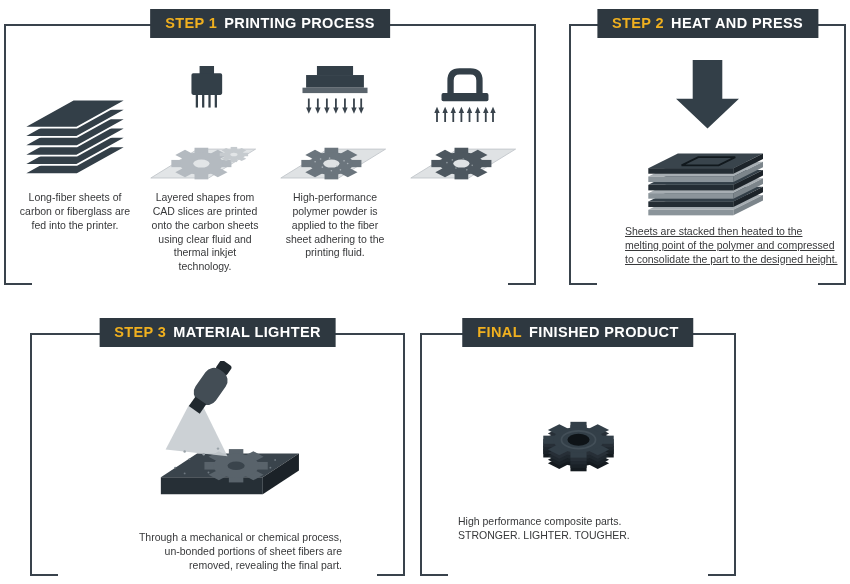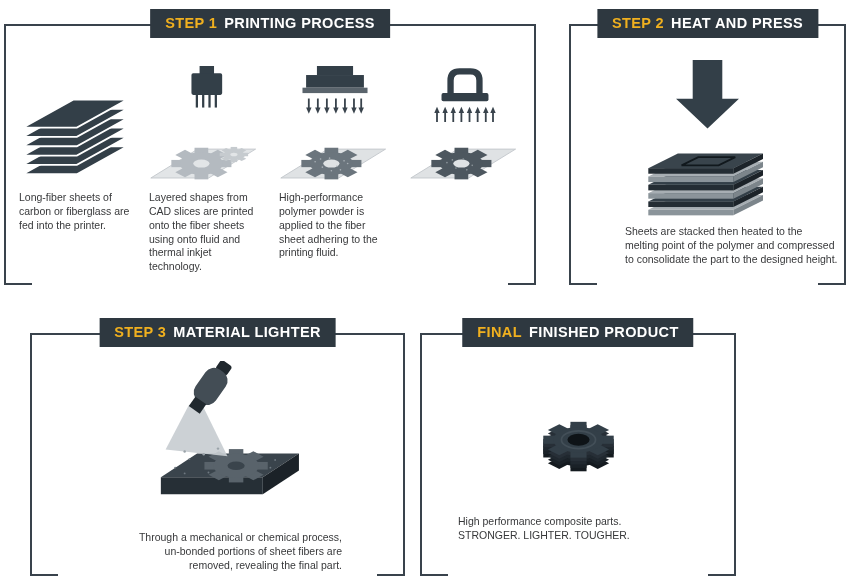--- a/index.html
+++ b/index.html
@@ -23,26 +23,26 @@
     background:#2e3840;color:#fff;padding:7px 15px;white-space:nowrap;
     font-weight:bold;font-size:14.5px;letter-spacing:.4px;line-height:1;
   }
   .tagbox .tag{color:#f0b01f;margin-right:7px;}
   .cap{
     font-size:10.5px;line-height:1.32;color:#37383a;
   }
   .pre{white-space:pre-line;}
   
   .s1grid{display:flex;padding:30px 4px 0 4px;}
-  .s1cell{flex:1;padding:0 9px;min-width:0;}
+  .s1cell{flex:1;padding:0 9px;min-width:0;text-align:center;}
   .art{display:flex;align-items:flex-end;justify-content:center;height:128px;}
   .s1cell .cap{margin-top:7px;}
   
   .s2art{display:flex;justify-content:center;margin-top:32px;}
-  .s2cap{margin:4px 0 0 54px;width:214px;}
+  .s2cap{margin:4px 0 0 54px;width:214px;text-decoration:underline;}
   
   .s3art{display:flex;justify-content:center;margin-top:26px;}
   .s3cap{margin:10px 0 0 94px;width:216px;text-align:right;}
   
   .s4art{display:flex;justify-content:center;margin-top:62px;}
   .s4cap{margin:24px 0 0 36px;width:212px;}
 </style>
 </head>
 <body>
 
@@ -96,21 +96,21 @@
             <line x1="60" y1="34" x2="60" y2="48" stroke="#333f48" stroke-width="2.5"></line>
             <line x1="67" y1="34" x2="67" y2="48" stroke="#333f48" stroke-width="2.5"></line>
             <line x1="74" y1="34" x2="74" y2="48" stroke="#333f48" stroke-width="2.5"></line>
             <polygon points="2,126 66,126 118,94 54,94" fill="#e2e5e7" stroke="#c2c7cb" stroke-width="1"></polygon>
             <use href="#gear8" transform="translate(58,110) scale(0.95,0.5)" fill="#b4bac0"></use>
             <ellipse cx="58" cy="110" rx="9" ry="4.5" fill="#e2e5e7"></ellipse>
             <use href="#gear8" transform="translate(94,100) scale(0.45,0.24)" fill="#c6cbcf"></use>
             <ellipse cx="94" cy="100" rx="4" ry="2" fill="#e2e5e7"></ellipse>
           </svg>
         </div>
-        <div class="cap">Layered shapes from CAD slices are printed onto the fiber sheets using onto fluid and thermal inkjet technology.</div>
+        <div class="cap">Layered shapes from CAD slices are printed onto the carbon sheets using clear fluid and thermal inkjet technology.</div>
       </div>
 
       <div class="s1cell">
         <div class="art">
           <svg viewBox="0 0 124 128" width="120" height="124">
             <rect x="42" y="2" width="40" height="10" fill="#333f48"></rect>
             <rect x="30" y="12" width="64" height="14" fill="#333f48"></rect>
             <rect x="26" y="26" width="72" height="6" fill="#5a646c"></rect>
             <g stroke="#39434c" stroke-width="2">
               <line x1="33" y1="38" x2="33" y2="49"></line>

